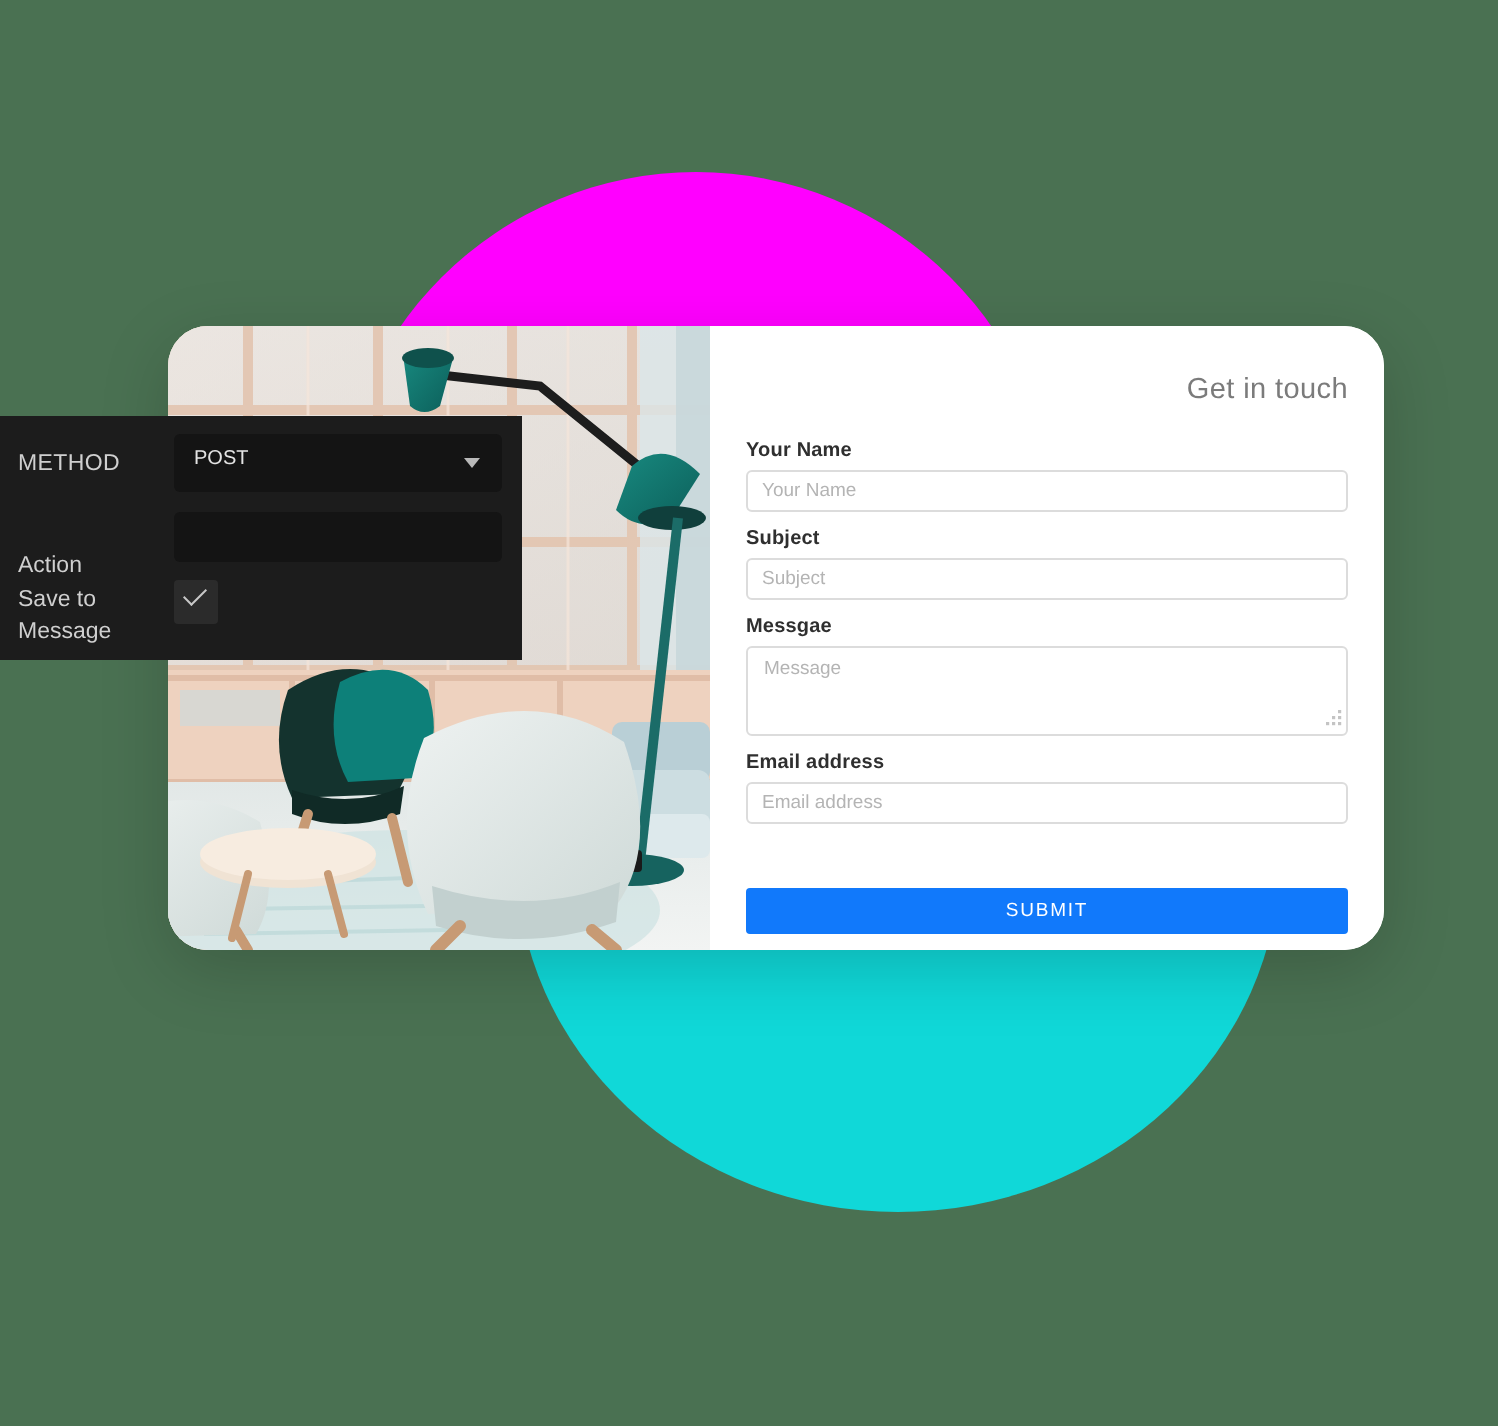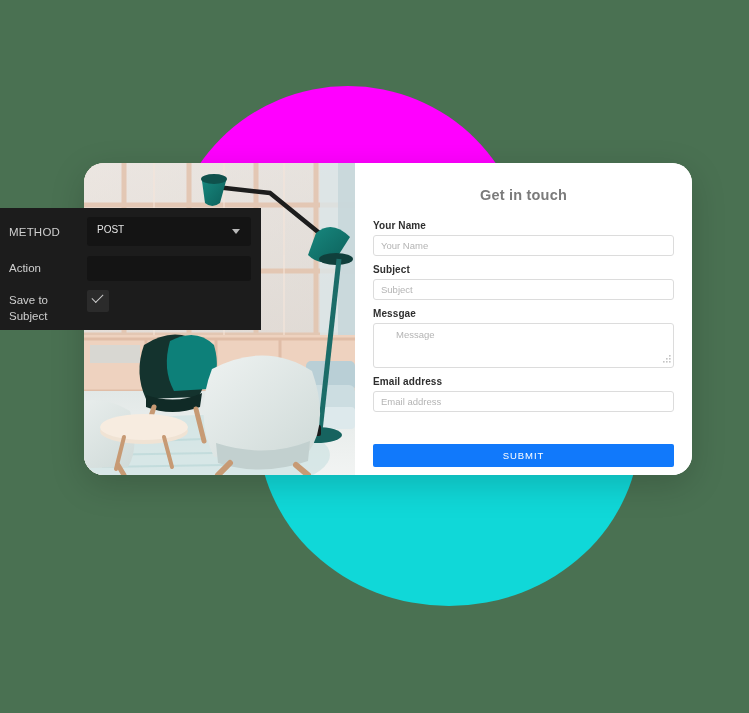--- a/index.html
+++ b/index.html
@@ -51,24 +51,24 @@
   }
   #photo-panel svg { display: block; width: 271px; height: 312px; }
 
   
   #form-panel {
     flex: 1;
     background: #ffffff;
     padding: 16px 18px 16px 18px;
   }
   #form-title {
-    text-align: center;
+    text-align: right;
     font-size: 14.5px;
     color: #7b7b7b;
-    font-weight: 700;
+    font-weight: 400;
     letter-spacing: .2px;
     margin: 8px 0 17px 0;
   }
   .field { margin-bottom: 8px; }
   .field-label {
     display: block;
     font-size: 10px;
     color: #2f2f2f;
     font-weight: 700;
     margin-bottom: 4px;
@@ -88,21 +88,21 @@
   }
   .field-input::placeholder { color: #b4b4b4; opacity: 1; }
   .field-textarea {
     width: 100%;
     height: 45px;
     border: 1px solid #dcdcdc;
     border-radius: 3px;
     background: #fff;
     font-size: 9.5px;
     color: #9b9b9b;
-    padding: 5px 22px;
+    padding: 5px 8px;
     font-family: "Liberation Sans", sans-serif;
     outline: none;
     resize: none;
     display: block;
   }
   .field-textarea::placeholder { color: #b4b4b4; opacity: 1; }
   .textarea-wrap { position: relative; }
   #textarea-resize-grip {
     position: absolute;
     right: 2px; bottom: 2px;
@@ -160,21 +160,21 @@
   }
   #chevron-down-icon {
     position: absolute;
     right: 11px; top: 12px;
     width: 0; height: 0;
     border-left: 4.5px solid transparent;
     border-right: 4.5px solid transparent;
     border-top: 5px solid #b9b9b9;
   }
   #row-action { left: 9px; top: 52px; width: 244px; }
-  #row-action .settings-label { width: 78px; }
+  #row-action .settings-label { width: 78px; margin-top: 15px; }
   #input-action {
     width: 164px; height: 25px;
     background: #141414;
     border: none;
     border-radius: 3px;
     margin-top: -4px;
     outline: none;
   }
   #row-save { left: 9px; top: 84px; width: 244px; }
   #row-save .settings-label { width: 78px; }
@@ -363,20 +363,20 @@
         <span id="chevron-down-icon"></span>
       </div>
     </div>
 
     <div class="settings-row" id="row-action">
       <span class="settings-label">Action</span>
       <input id="input-action" type="text" placeholder="" style="">
     </div>
 
     <div class="settings-row" id="row-save">
-      <span class="settings-label">Save to Subject</span>
+      <span class="settings-label">Save to Message</span>
       <div id="checkbox-save-netlify">
         <span id="check-icon"></span>
       </div>
     </div>
   </div>
 
 </div>
 
 </body></html>

